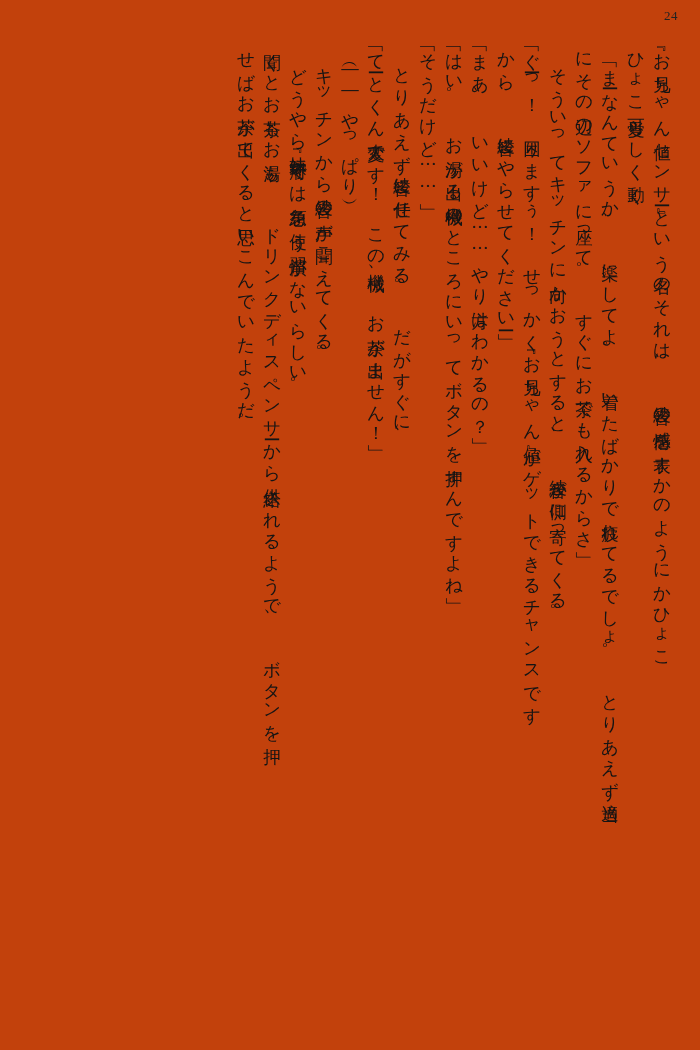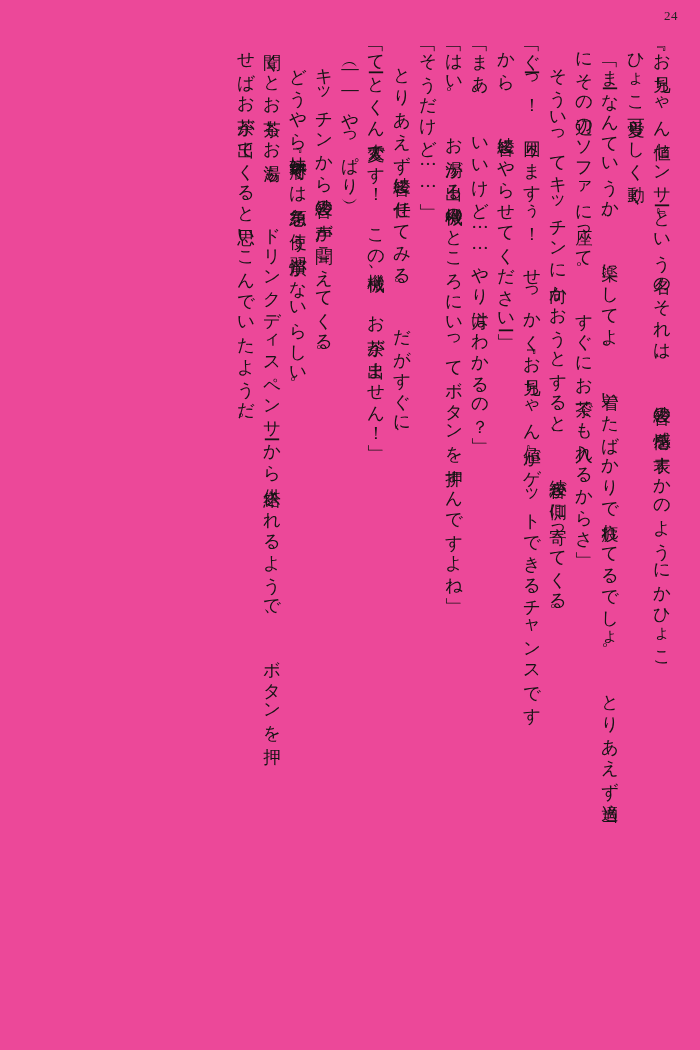--- a/index.html
+++ b/index.html
@@ -11,21 +11,21 @@
     width: 700px;
     height: 1050px;
     font-family: "Liberation Serif", "DejaVu Serif", serif;
     color: #1a1a1a;
     position: relative;
     overflow: hidden;
   }
   #page {
     position: absolute;
     inset: 0;
-    background: #ec4899;
+    background: #c2410c;
     padding-left: 22px;
   }
   
   .page-number {
     position: absolute;
     top: 8px;
     right: 22px;
     font-size: 13px;
     color: #222;
     letter-spacing: 0.5px;

